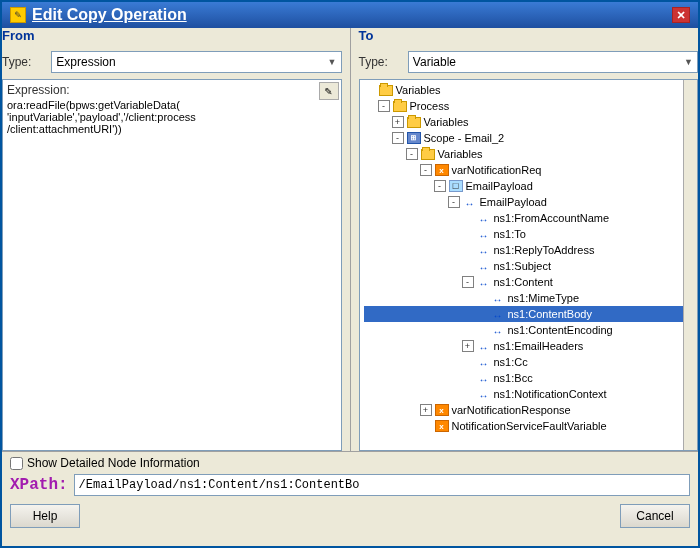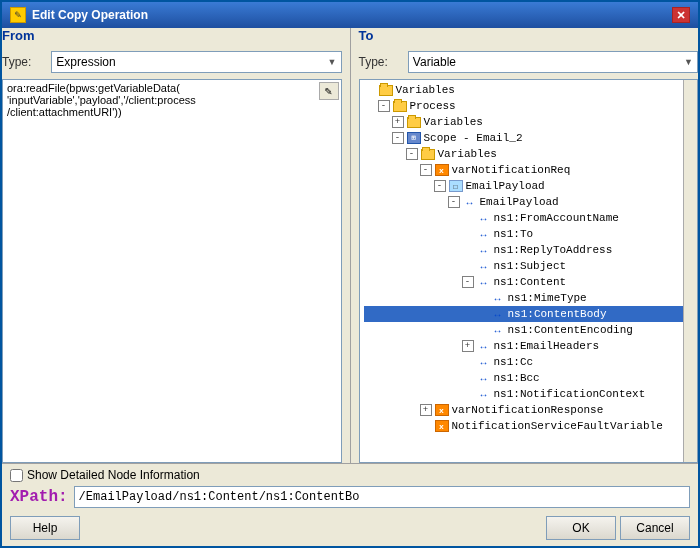--- a/index.html
+++ b/index.html
@@ -37,22 +37,23 @@
       height: 16px;
       background: #ffcc00;
       border: 1px solid #cc9900;
       display: flex;
       align-items: center;
       justify-content: center;
       font-size: 9px;
       color: #333;
     }
     .title-text {
-      font-size: 12px;
+      font-size: 16px;
       font-weight: bold;
+      text-decoration: underline;
     }
     .title-close {
       background: #cc3333;
       color: white;
       border: 1px solid #aa2222;
       width: 18px;
       height: 16px;
       display: flex;
       align-items: center;
       justify-content: center;
@@ -172,21 +173,20 @@
       right: 0;
       top: 0;
       width: 14px;
       height: 100%;
       background: #ece9d8;
       border-left: 1px solid #aaa;
     }
     .tree-content {
       padding: 2px 2px 2px 4px;
       margin-right: 10px;
-      font-family: Liberation Mono, monospace;
     }
     .tree-item {
       display: flex;
       align-items: center;
       padding: 1px 0;
       white-space: nowrap;
       cursor: default;
     }
     .tree-item.selected {
       background: #316ac5;
@@ -286,21 +286,21 @@
       color: #0044cc;
       font-size: 10px;
     }
     .tree-label {
       font-size: 11px;
     }
     .bottom-bar {
       display: flex;
       flex-direction: column;
       gap: 4px;
-      padding: 4px 8px 6px 8px;
+      padding: 4px 8px 18px 8px;
       background: #ece9d8;
       border-top: 1px solid #a0a0a0;
       flex-shrink: 0;
     }
     .checkbox-row {
       display: flex;
       align-items: center;
       gap: 4px;
     }
     .xpath-row {
@@ -375,20 +375,21 @@
     <div class="panel">
       <div class="panel-title">From</div>
       <div class="field-row">
         <span class="field-label">Type:</span>
         <div class="dropdown">
           <span>Expression</span>
           <span class="dropdown-arrow">▼</span>
         </div>
       </div>
       <div class="expression-area">
+        <div class="expression-label">Expression:</div>
         <div class="expression-toolbar">
           <div class="expr-btn">✎</div>
         </div>
         <textarea class="expression-text" style="">ora:readFile(bpws:getVariableData(
 'inputVariable','payload','/client:process
 /client:attachmentURI'))</textarea>
       </div>
     </div>
 
     <div class="divider"></div>
@@ -687,18 +688,17 @@
       <input type="checkbox" style="">
       <span>Show Detailed Node Information</span>
     </div>
     <div class="xpath-row">
       <span class="xpath-label">XPath:</span>
       <input class="xpath-input" type="text" value="/EmailPayload/ns1:Content/ns1:ContentBo" style="">
     </div>
     <div class="button-row">
       <button class="btn">Help</button>
       <div class="btn-group">
-        <button class="btn">OK</button>
         <button class="btn">Cancel</button>
       </div>
     </div>
   </div>
 </div>
 
 </body></html>

